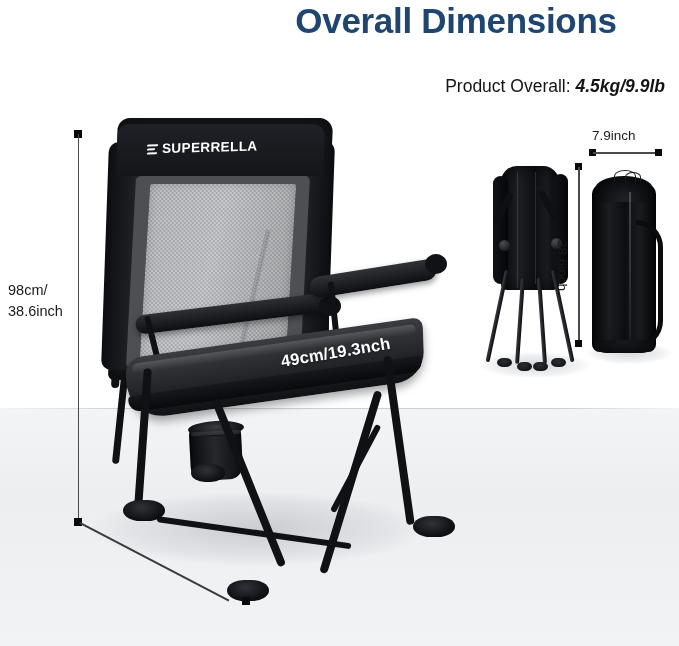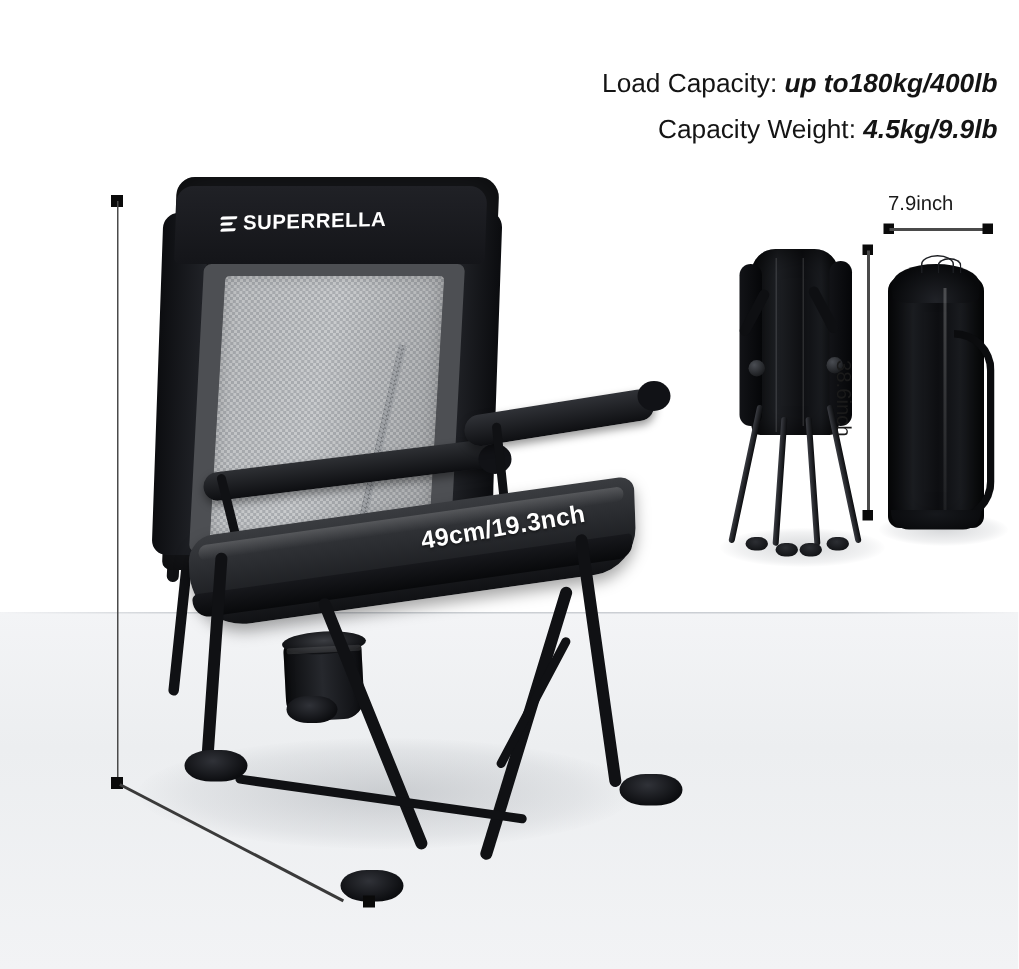--- a/index.html
+++ b/index.html
@@ -273,27 +273,24 @@
 </style>
 </head>
 <body>
 
 <div id="stage">
 
   <div class="backdrop-wall"></div>
   <div class="backdrop-floor"></div>
   <div class="backdrop-horizon"></div>
 
-
-  <div class="subline" id="sub1">
-    <span class="lbl">Load Capacity:</span>
-    <span class="val">up to180kg/400lb</span>
-  </div>
+  <div class="title">Overall Dimensions</div>
+
   <div class="subline" id="sub2">
-    <span class="lbl">Capacity Weight:</span>
+    <span class="lbl">Product Overall:</span>
     <span class="val">4.5kg/9.9lb</span>
   </div>
 
   <div class="floor-shadow" style="left:92px;top:492px;width:330px;height:74px;"></div>
   <div class="floor-shadow" style="left:480px;top:352px;width:110px;height:26px;"></div>
   <div class="floor-shadow" style="left:586px;top:342px;width:86px;height:22px;"></div>
 
   <div id="chair">
 
     <div class="tube rot" style="left:30px;top:96px;width:7px;height:250px;transform:rotate(6deg);"></div>
@@ -343,20 +340,24 @@
 
     <div class="foot big" style="left:28px;top:382px;"></div>
     <div class="foot big" style="left:132px;top:462px;"></div>
     <div class="foot big" style="left:318px;top:398px;"></div>
     <div class="foot" style="left:96px;top:346px;"></div>
   </div>
 
   <div class="cap" style="left:74px;top:130px;"></div>
   <div class="dim-line-v" style="left:77.5px;top:134px;height:388px;"></div>
   <div class="cap" style="left:74px;top:518px;"></div>
+  <div class="dim-text" style="left:8px;top:280px;">
+    <div>98cm/</div>
+    <div>38.6inch</div>
+  </div>
 
   <div class="dim-line-d" style="left:80px;top:522px;width:168px;transform:rotate(27.5deg);"></div>
   <div class="cap" style="left:242px;top:597px;"></div>
 
   <div class="seat-label">49cm/19.3nch</div>
 
   <div id="folded">
     <div class="f-body"></div>
     <div class="f-body-seam" style="left:30px;height:116px;"></div>
     <div class="f-body-seam" style="left:48px;height:112px;"></div>

